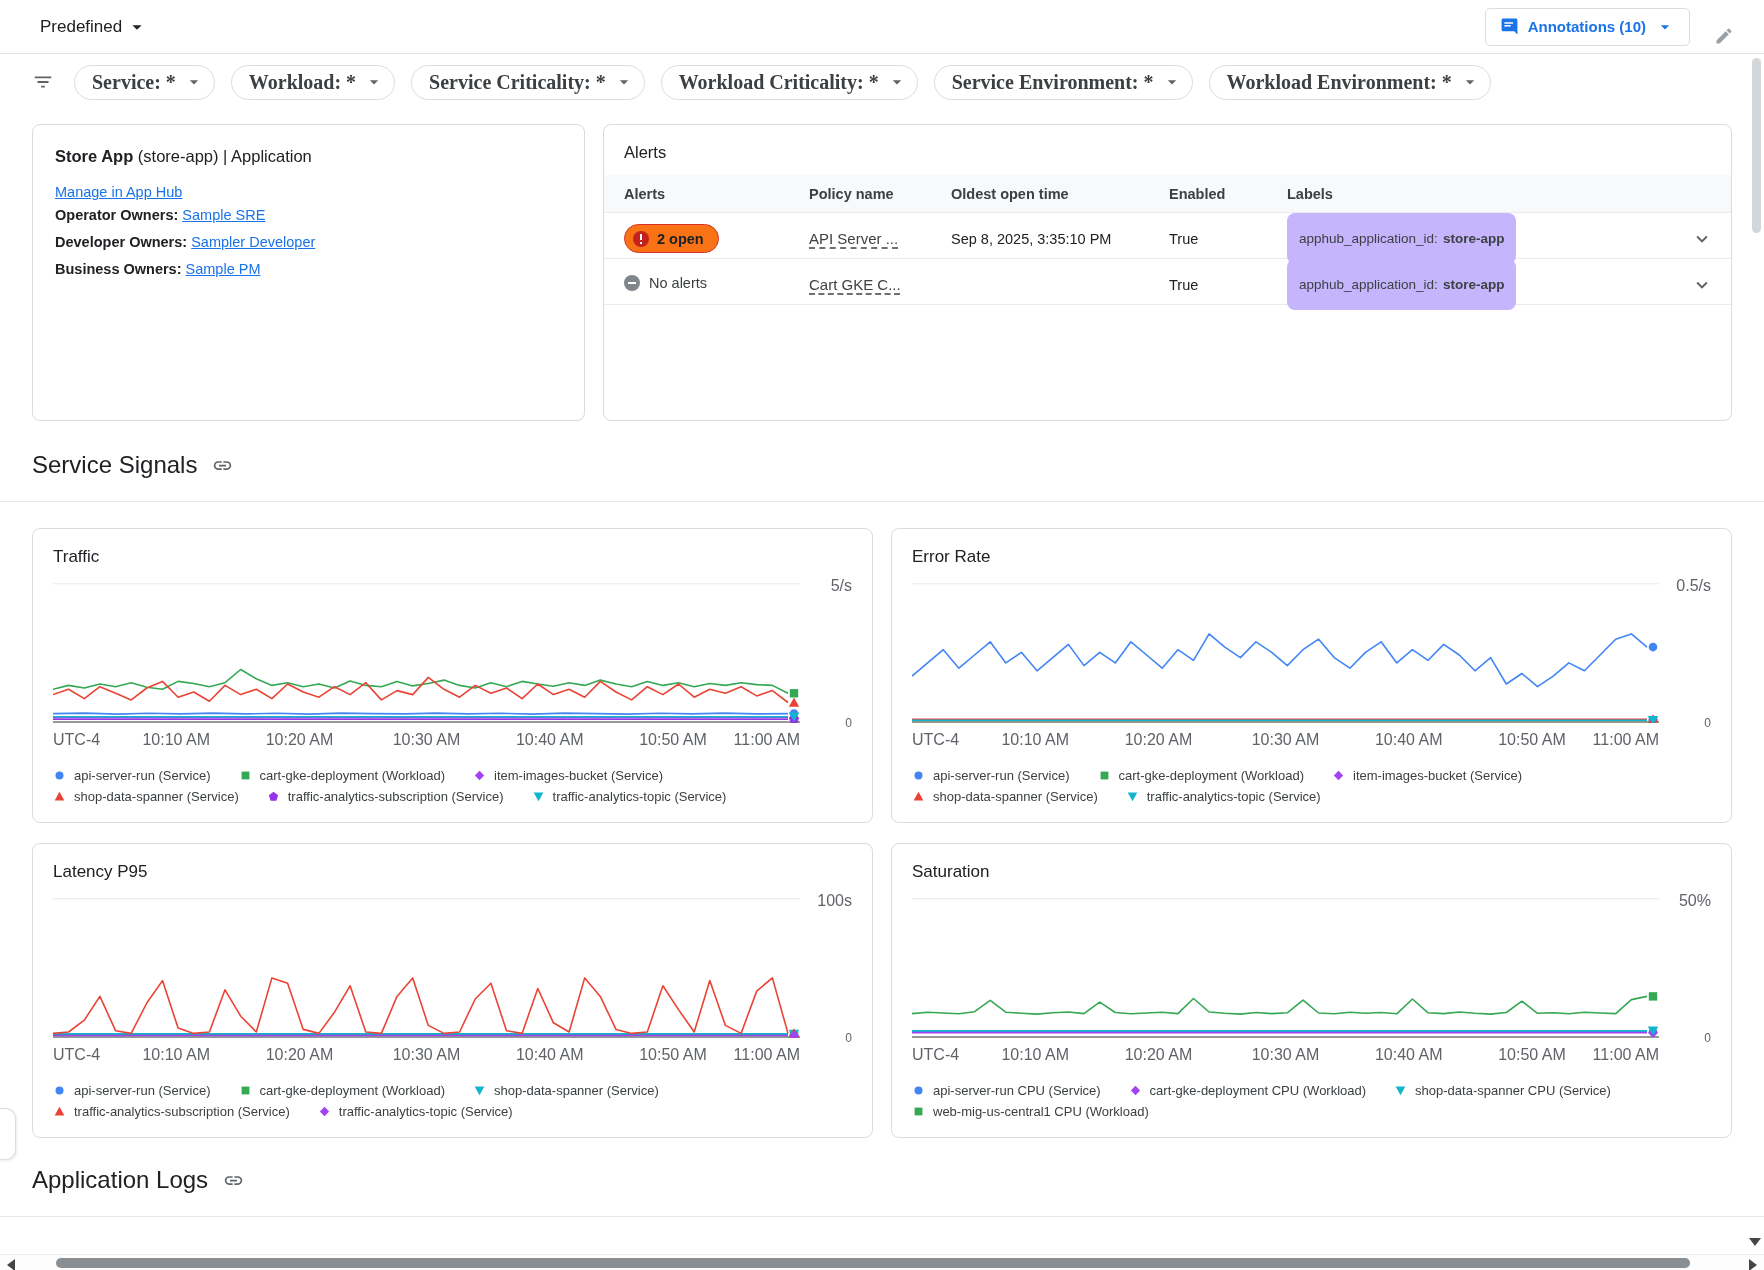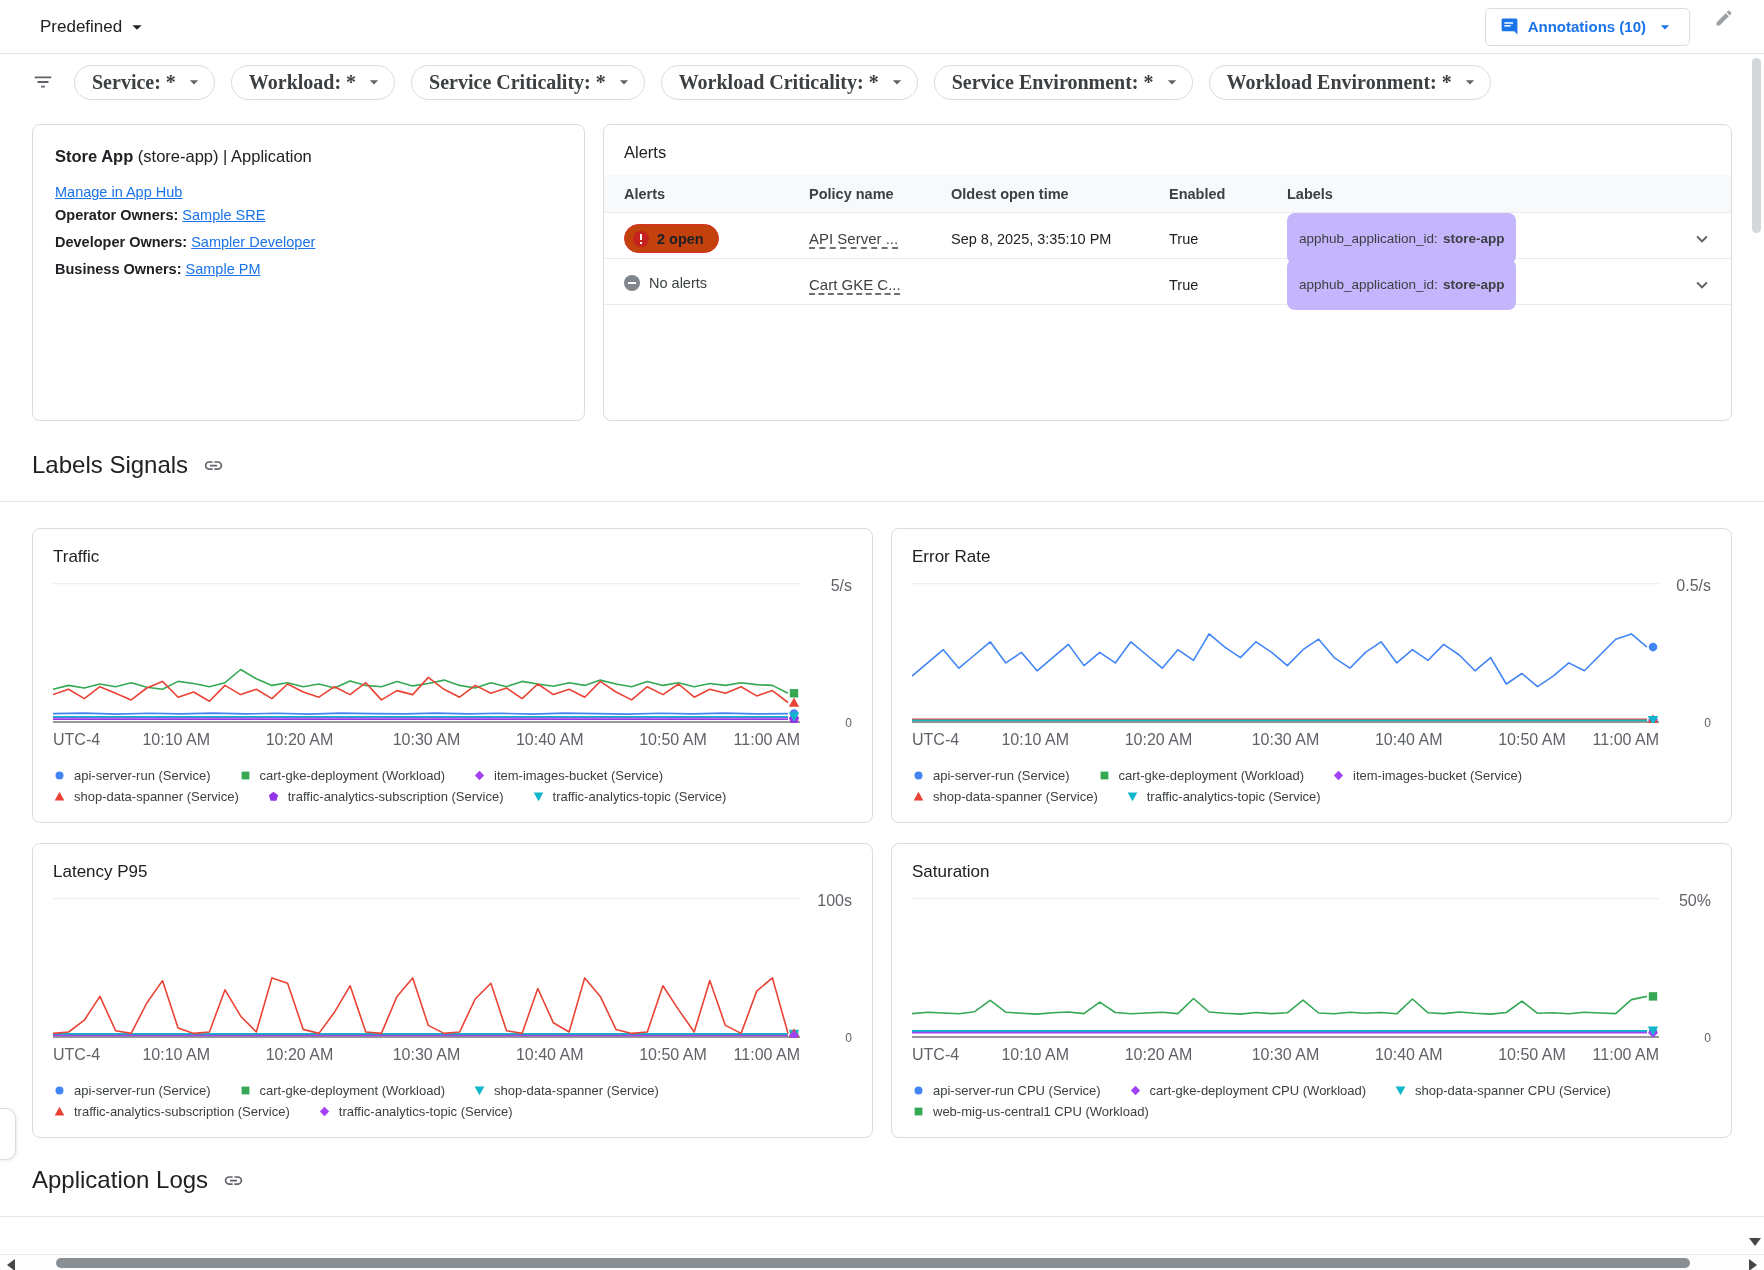--- a/index.html
+++ b/index.html
@@ -4,21 +4,21 @@
 <style>
   * { box-sizing: border-box; margin: 0; padding: 0; }
   html,body { width:1764px; height:1270px; overflow:hidden; background:#fff;
     font-family:"Liberation Sans", sans-serif; color:#202124; }
   .page { position:relative; width:1764px; height:1270px; }
 
   
   .topbar { height:54px; display:flex; align-items:center; padding:0 30px 0 40px;
     border-bottom:1px solid #e0e3e7; }
   .view-select { display:flex; align-items:center; gap:4px; font-size:17px; font-weight:500; cursor:pointer; }
-  .topbar-right { margin-left:auto; display:flex; align-items:flex-start; gap:24px; }
+  .topbar-right { margin-left:auto; display:flex; align-items:flex-end; gap:24px; }
   .annotations-btn { display:flex; align-items:center; gap:9px; height:38px; padding:0 14px;
     background:#fff; border:1px solid #dadce0; border-radius:5px; color:#1a73e8;
     font-size:15px; font-weight:600; font-family:inherit; cursor:pointer; }
   .icon-btn { display:flex; align-items:center; cursor:pointer; }
 
   
   .filterbar { height:56px; display:flex; align-items:center; gap:16px; padding:0 32px; }
   .funnel { margin-right:4px; display:flex; }
   .chip { display:inline-flex; align-items:center; gap:8px; height:35px; padding:0 10px 0 17px;
     border:1px solid #dadce0; border-radius:18px; background:#fff; font-family:Liberation Serif, serif;
@@ -38,21 +38,21 @@
   .owner-line .b { font-weight:700; }
 
   .alerts-card { flex:1; height:297px; border:1px solid #dadce0; border-radius:8px; overflow:hidden; }
   .alerts-title { font-size:16.5px; margin:18px 20px 13px; }
   .ahead, .arow { display:grid; grid-template-columns:185px 142px 218px 118px 1fr 58px;
     align-items:center; padding-left:20px; }
   .ahead { height:38px; background:#f8f9fa; font-size:14.5px; font-weight:600; color:#3c4043;
     border-bottom:1px solid #e8eaed; }
   .arow { height:46px; border-bottom:1px solid #e8eaed; font-size:14.5px; color:#202124; }
   .alert-pill { display:inline-flex; align-items:center; gap:8px; height:29px; padding:0 14px 0 8px;
-    border:1px solid #d93025; background:#c2410c; border-radius:15px; font-weight:600; color:#202124; }
+    border:1px solid #d93025; background:#f97316; border-radius:15px; font-weight:600; color:#202124; }
   .err-ic { position:relative; width:16px; height:16px; border-radius:50%; background:#c5221f; }
   .err-ic::before { content:""; position:absolute; left:7px; top:3px; width:2px; height:6px; background:#fff; }
   .err-ic::after  { content:""; position:absolute; left:7px; top:11px; width:2px; height:2px; background:#fff; }
   .noalert { display:inline-flex; align-items:center; gap:9px; color:#3c4043; }
   .none-ic { position:relative; width:16px; height:16px; border-radius:50%; background:#80868b; }
   .none-ic::after { content:""; position:absolute; left:4px; top:7px; width:8px; height:2px; background:#fff; }
   a.policy-link { color:#404040; font-size:15px; text-decoration:underline;
     text-decoration-style:dashed; text-underline-offset:4px; cursor:pointer; }
   .label-chip { display:inline-flex; align-items:flex-start; background:#c4b5fd; border-radius:8px;
     padding:18px 12px; font-size:13.5px; color:#3c4043; white-space:nowrap; }
@@ -242,21 +242,21 @@
         <div class="chev">
           <svg width="22" height="22" viewBox="0 0 24 24">
               <path d="M16.59 8.59 12 13.17 7.41 8.59 6 10l6 6 6-6z" fill="#5f6368"></path>
             </svg>
         </div>
       </div>
     </div>
   </section>
 
   <section class="section-header golden">
-    <h2>Labels Signals</h2>
+    <h2>Service Signals</h2>
     <span class="icon-btn">
       <svg width="21" height="21" viewBox="0 0 24 24">
           <path d="M3.9 12c0-1.71 1.39-3.1 3.1-3.1h4V7H7c-2.76 0-5 2.24-5 5s2.24 5 5 5h4v-1.9H7c-1.71 0-3.1-1.39-3.1-3.1zM8 13h8v-2H8v2zm9-6h-4v1.9h4c1.71 0 3.1 1.39 3.1 3.1s-1.39 3.1-3.1 3.1h-4V17h4c2.76 0 5-2.24 5-5s-2.24-5-5-5z" fill="#5f6368"></path>
         </svg>
     </span>
   </section>
 
   <section class="charts-grid">
 
     <div class="chart-card">

